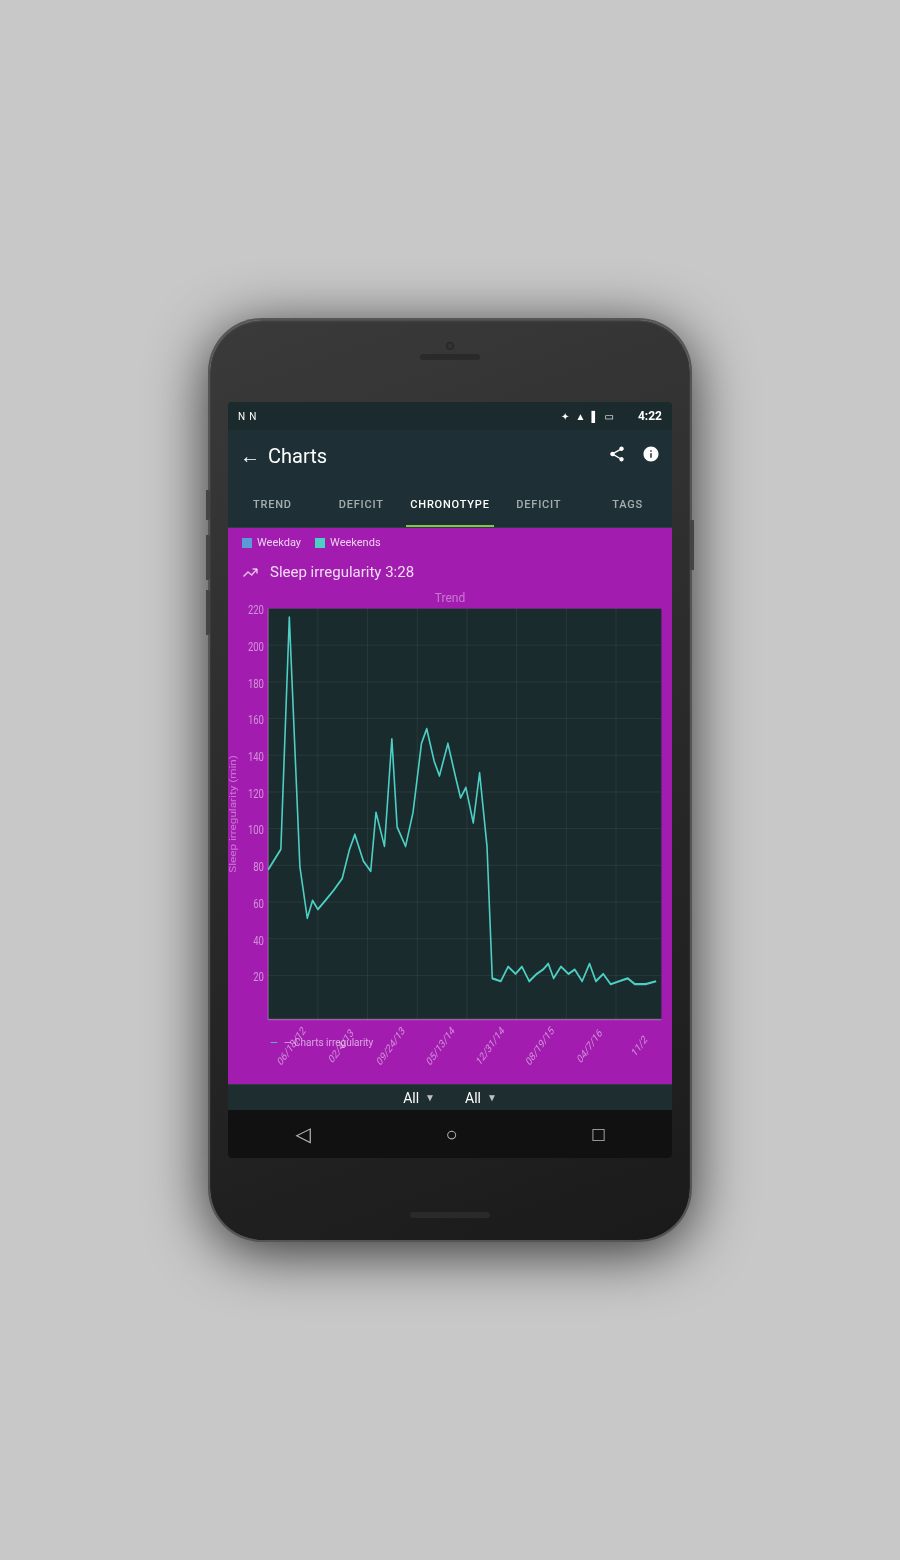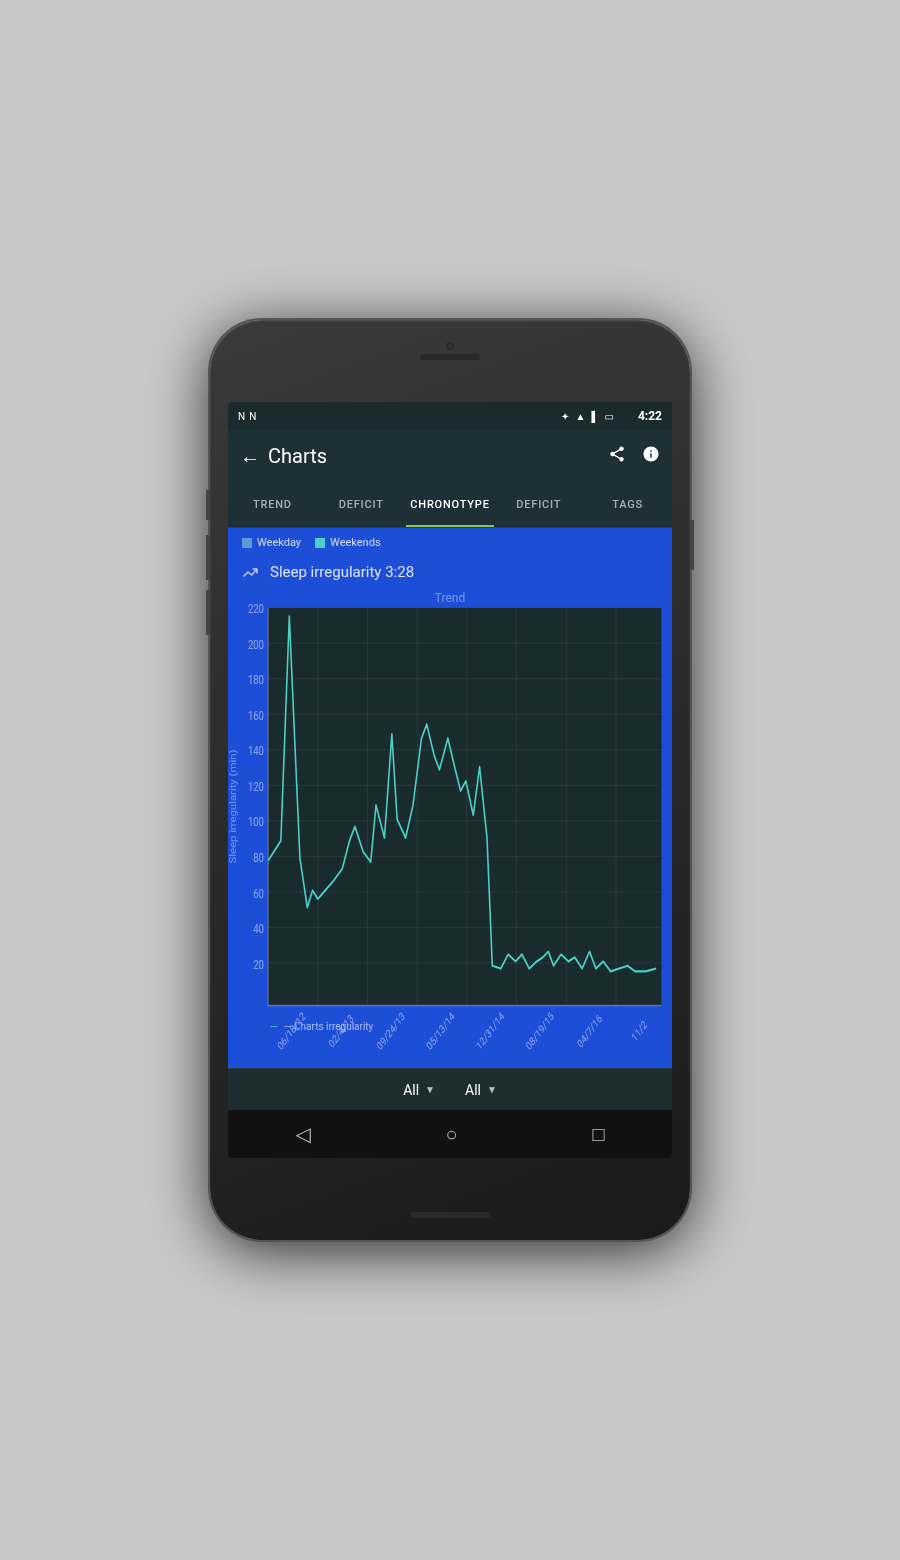--- a/index.html
+++ b/index.html
@@ -214,21 +214,21 @@
       height: 2px;
       background: #8bc34a;
     }
 
     
     .content {
       flex: 1;
       overflow: hidden;
       display: flex;
       flex-direction: column;
-      background: #1d4ed8;
+      background: #a21caf;
     }
 
     
     .legend {
       display: flex;
       align-items: center;
       gap: 14px;
       padding: 8px 14px;
       flex-shrink: 0;
     }
@@ -265,21 +265,21 @@
       top: 6px;
       left: 50%;
       transform: translateX(-50%);
       color: rgba(255,255,255,0.4);
       font-size: 12px;
     }
 
     
     .bottom-controls {
       background: #1e2d30;
-      height: 42px;
+      height: 26px;
       display: flex;
       align-items: center;
       justify-content: center;
       gap: 30px;
       flex-shrink: 0;
       border-top: 1px solid #2a4045;
     }
     .dropdown-btn {
       display: flex;
       align-items: center;

